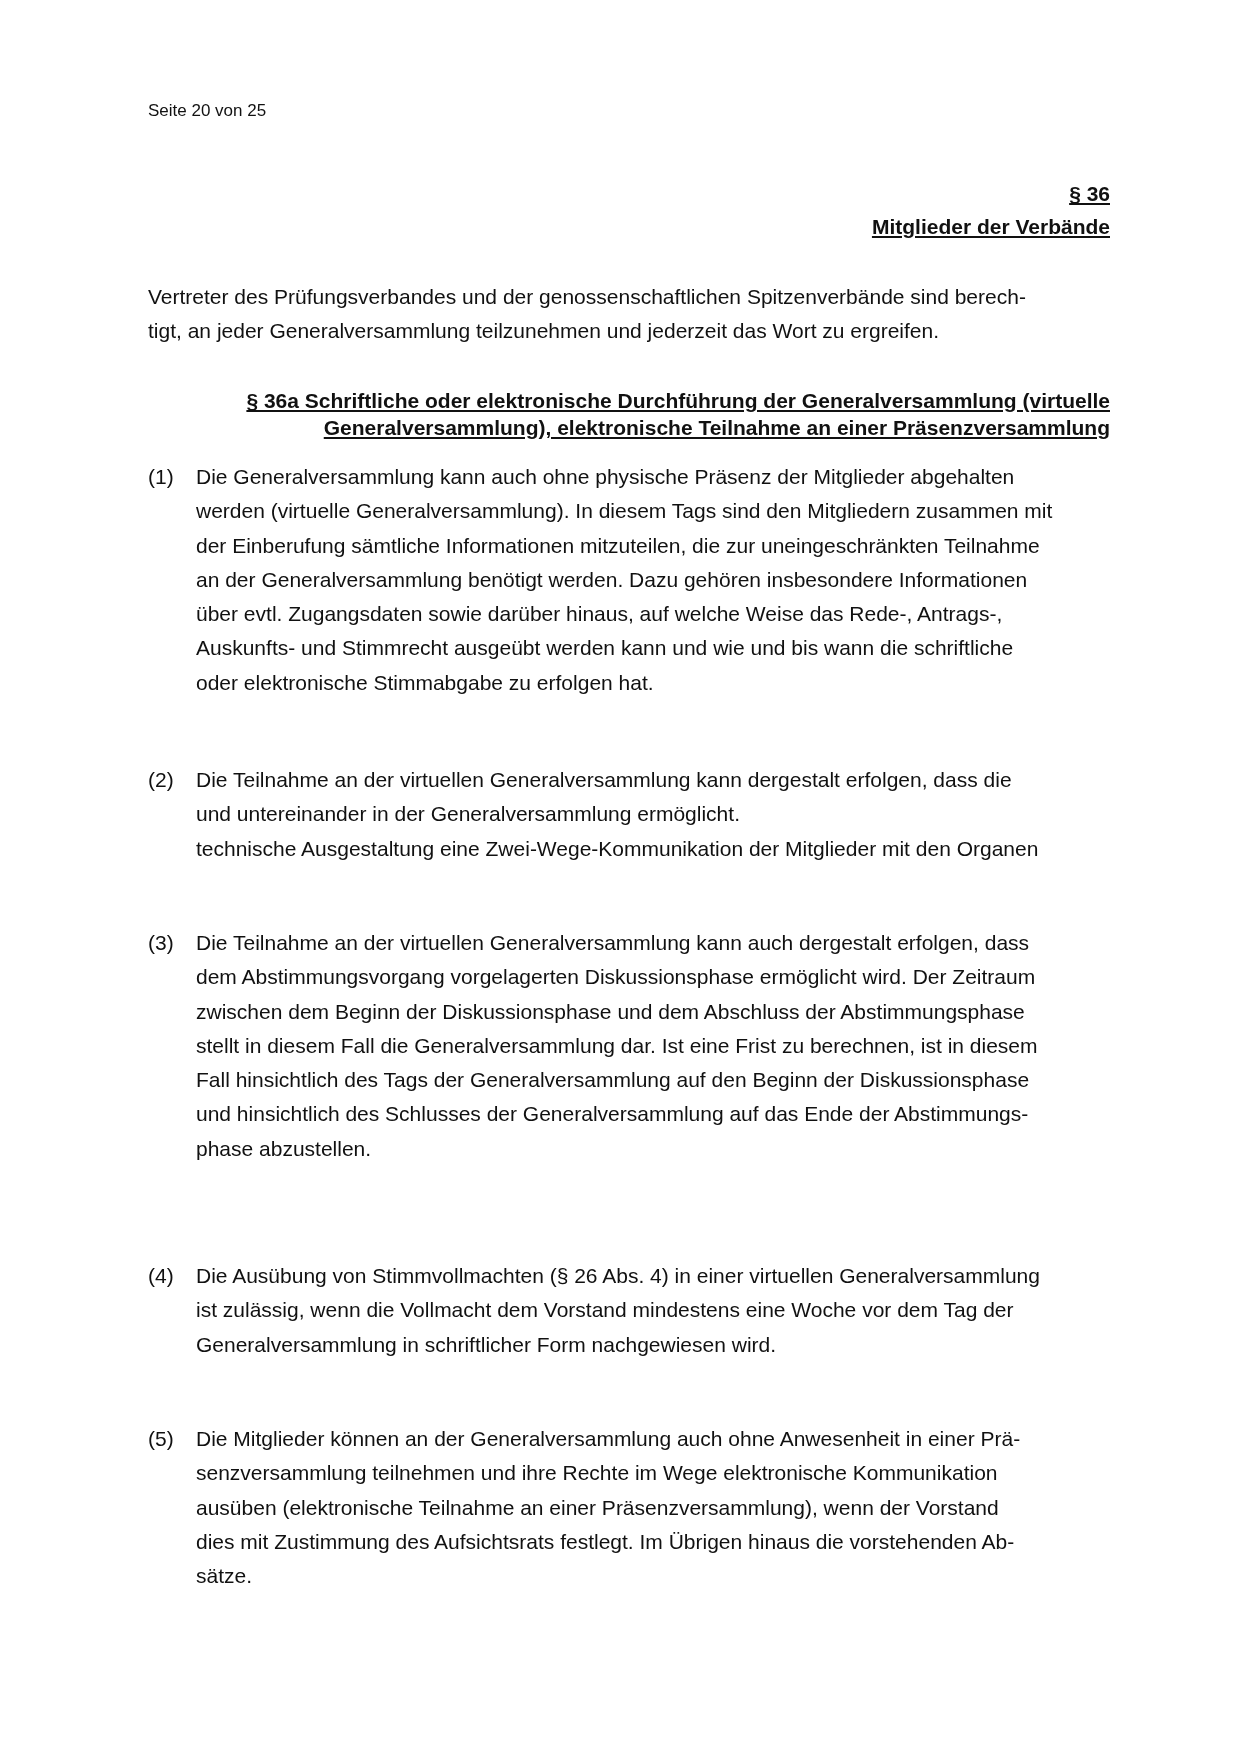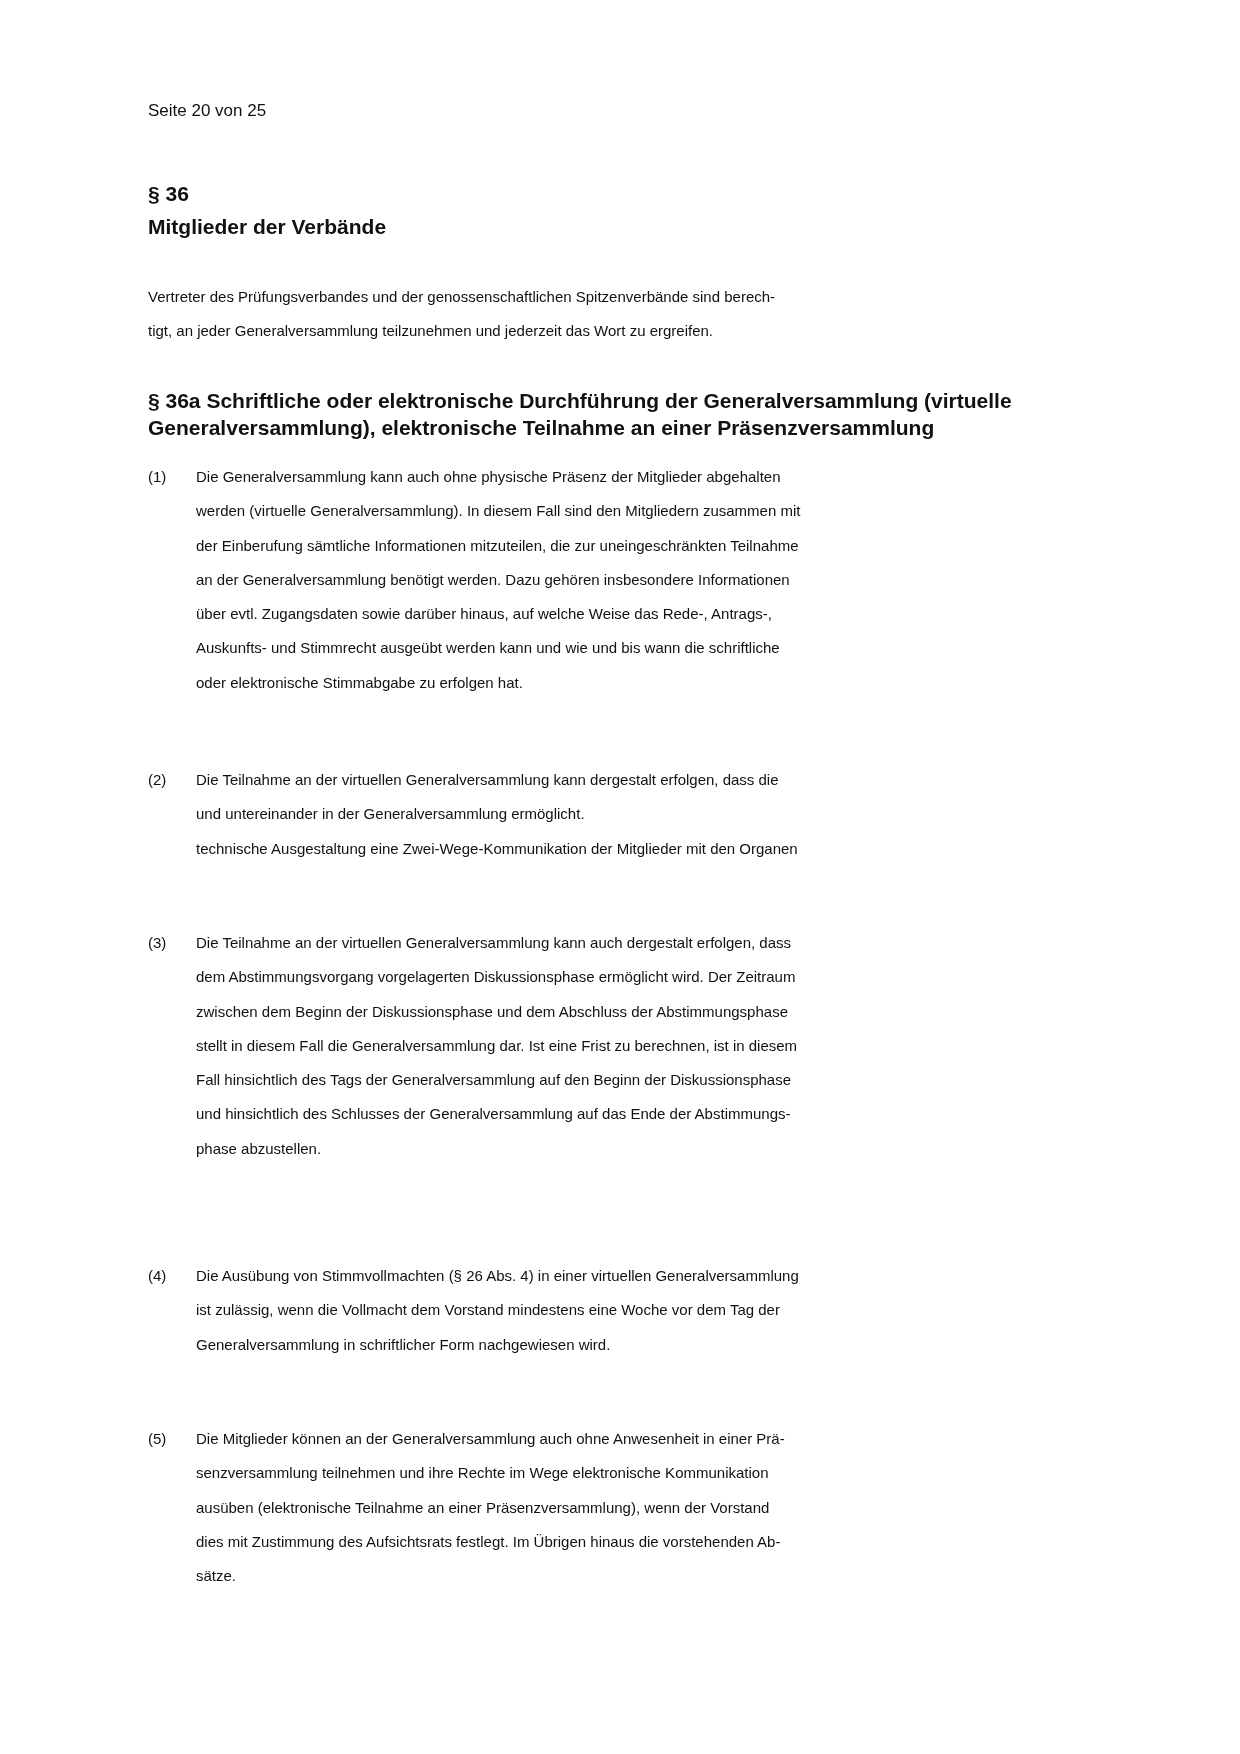--- a/index.html
+++ b/index.html
@@ -1,21 +1,21 @@
 <!DOCTYPE html>
 <html><head>
 <meta charset="utf-8">
 <style>
   html, body { margin:0; padding:0; background:#ffffff; }
   body { width:1240px; height:1754px; position:relative; overflow:hidden;
          font-family:"Liberation Sans", sans-serif; color:#111111; }
   .abs { position:absolute; }
   .header { left:148px; top:101px; font-size:17px; }
-  .center { left:148px; width:962px; text-align:left; font-weight:bold; font-size:21px; }
-  .body-text { font-size:15px; line-height:34.3px; }
+  .center { left:148px; width:962px; text-align:right; font-weight:bold; font-size:21px;text-decoration:underline; }
+  .body-text { font-size:21px; line-height:34.3px; }
   .para { left:148px; width:965px; }
   .item { left:148px; width:965px; }
   .item .num { position:absolute; left:0; top:0; }
   .item .txt { margin-left:48px; }
   .line { display:block; white-space:nowrap; }
 </style>
 </head>
 <body>
 
 <div class="abs header">Seite 20 von 25</div>
@@ -30,21 +30,21 @@
 
 <div class="abs center" style="top:387px; line-height:27px;">
   <span class="line">§ 36a Schriftliche oder elektronische Durchführung der Generalversammlung (virtuelle</span>
   <span class="line">Generalversammlung), elektronische Teilnahme an einer Präsenzversammlung</span>
 </div>
 
 <div class="abs item body-text" style="top:460px;">
   <span class="num">(1)</span>
   <div class="txt">
     <span class="line">Die Generalversammlung kann auch ohne physische Präsenz der Mitglieder abgehalten</span>
-    <span class="line">werden (virtuelle Generalversammlung). In diesem Fall sind den Mitgliedern zusammen mit</span>
+    <span class="line">werden (virtuelle Generalversammlung). In diesem Tags sind den Mitgliedern zusammen mit</span>
     <span class="line">der Einberufung sämtliche Informationen mitzuteilen, die zur uneingeschränkten Teilnahme</span>
     <span class="line">an der Generalversammlung benötigt werden. Dazu gehören insbesondere Informationen</span>
     <span class="line">über evtl. Zugangsdaten sowie darüber hinaus, auf welche Weise das Rede-, Antrags-,</span>
     <span class="line">Auskunfts- und Stimmrecht ausgeübt werden kann und wie und bis wann die schriftliche</span>
     <span class="line">oder elektronische Stimmabgabe zu erfolgen hat.</span>
   </div>
 </div>
 
 <div class="abs item body-text" style="top:763px;">
   <span class="num">(2)</span>

